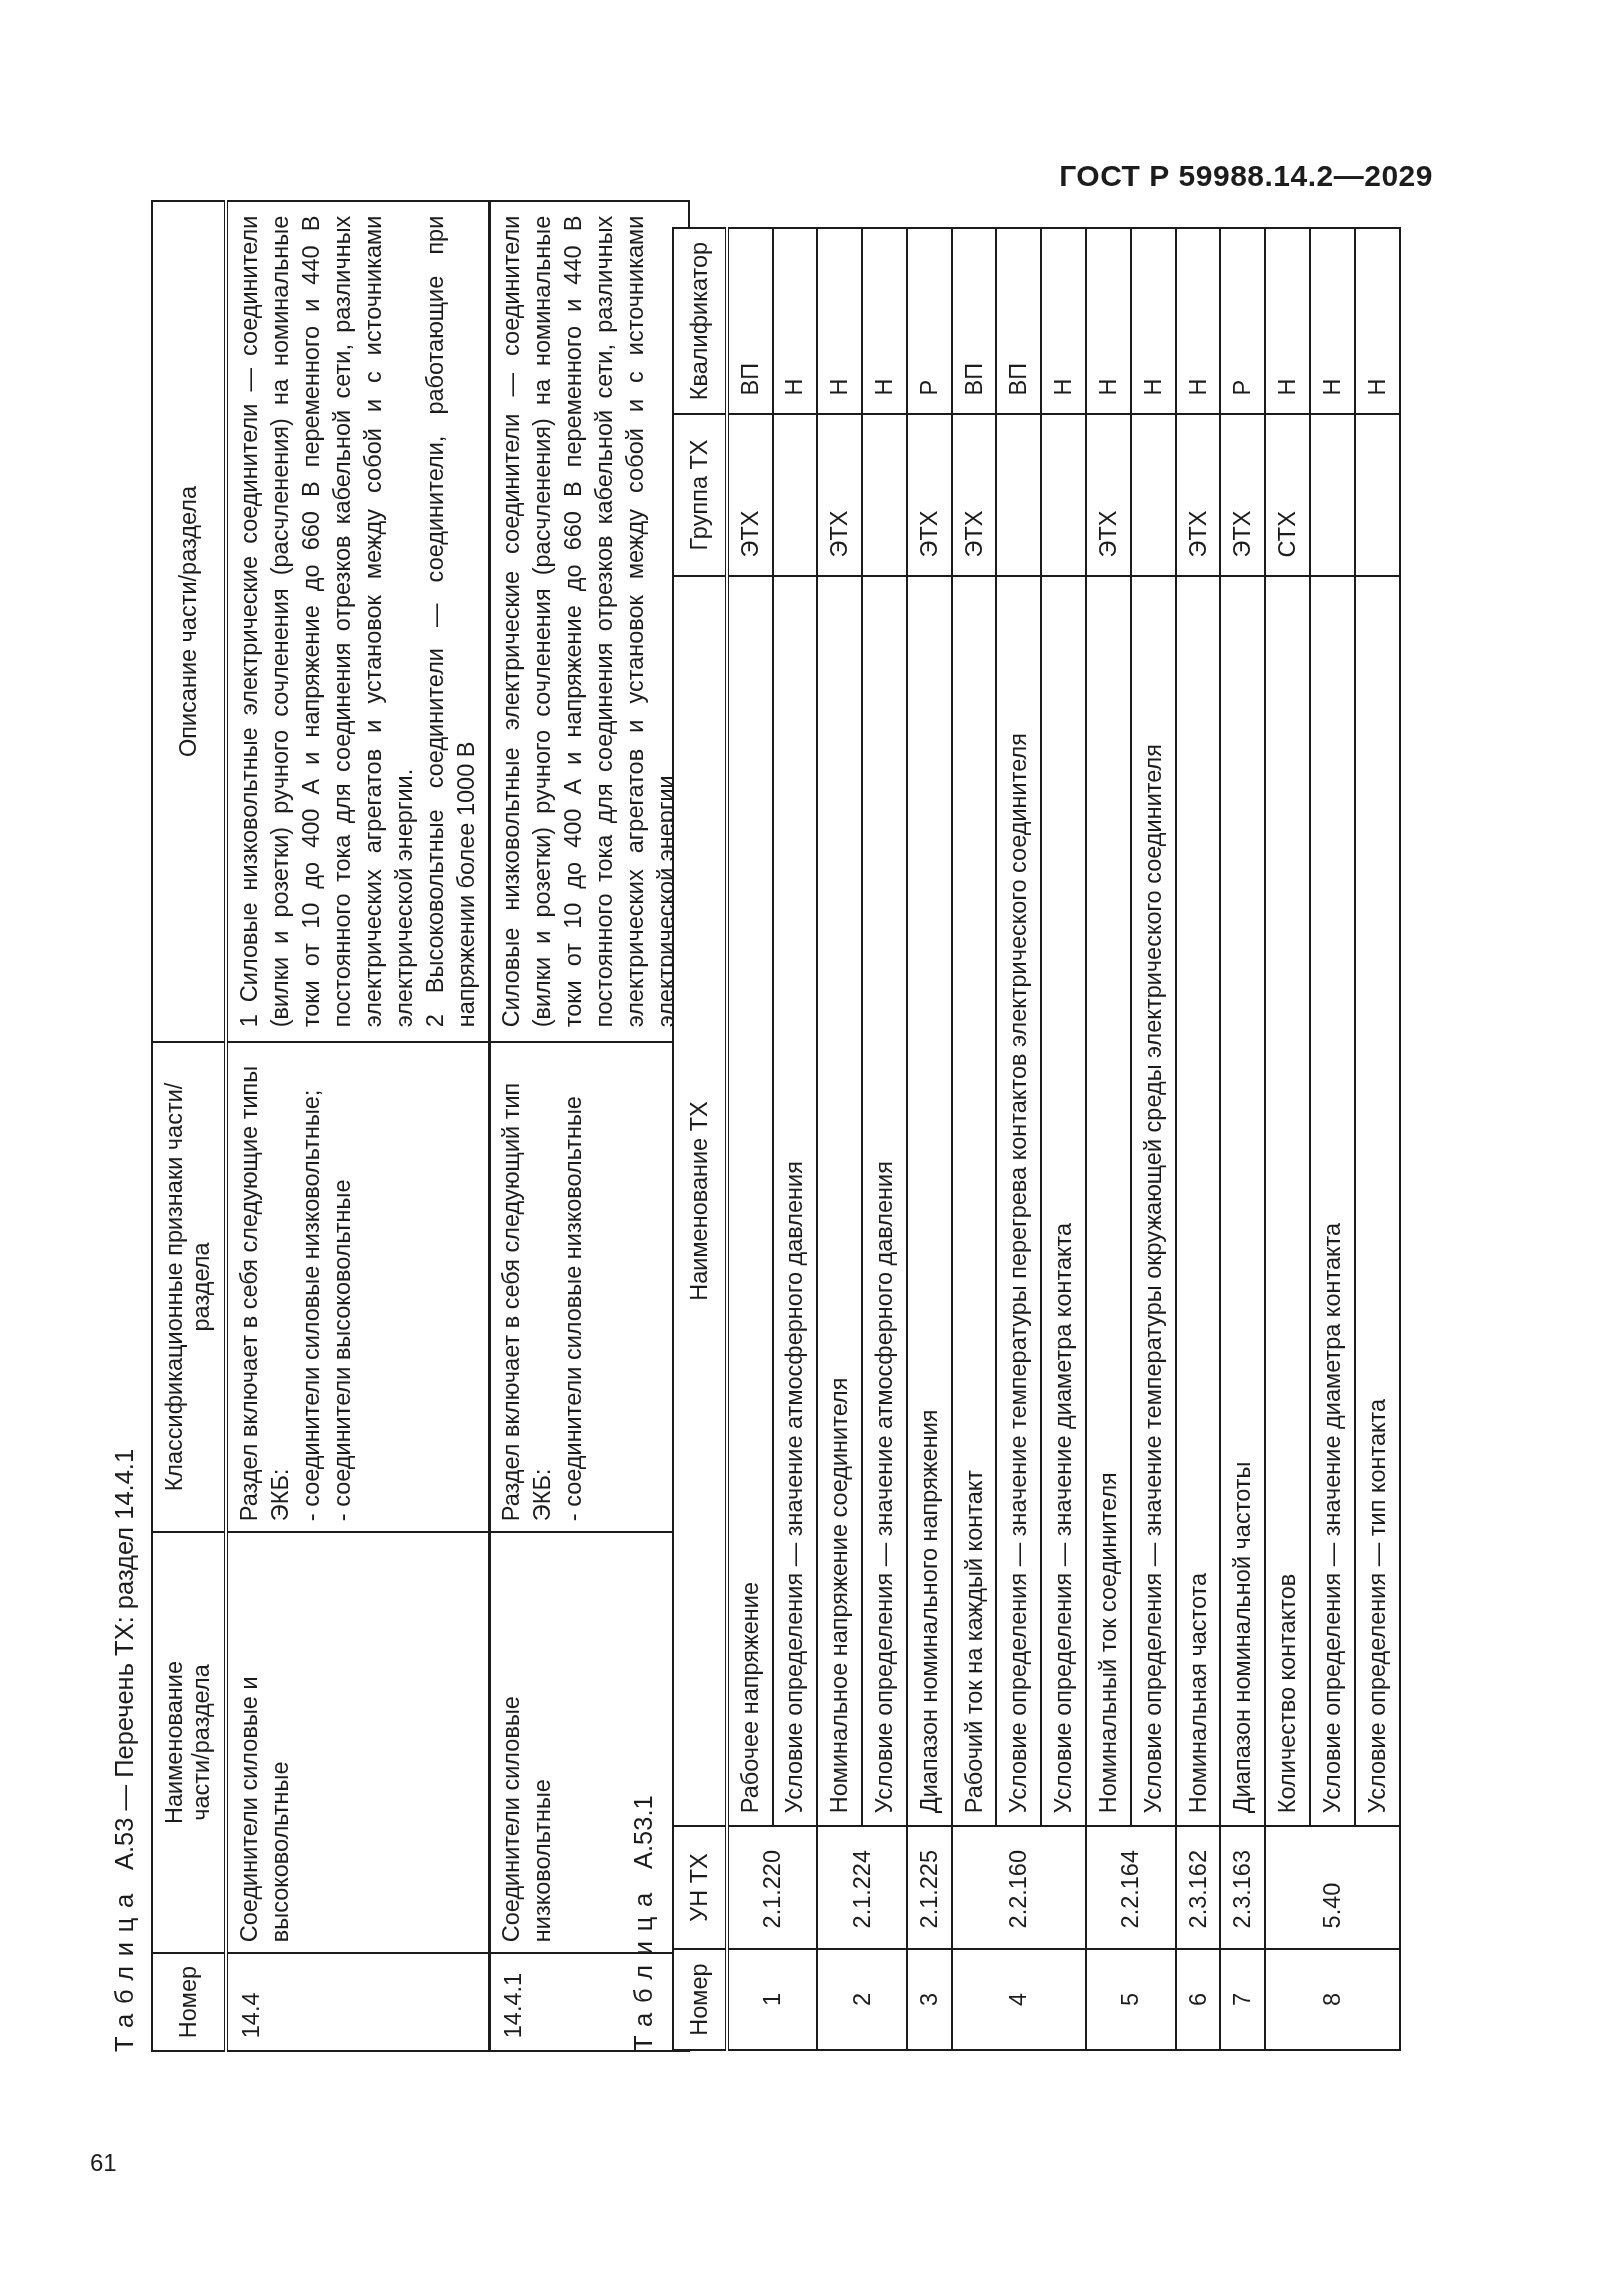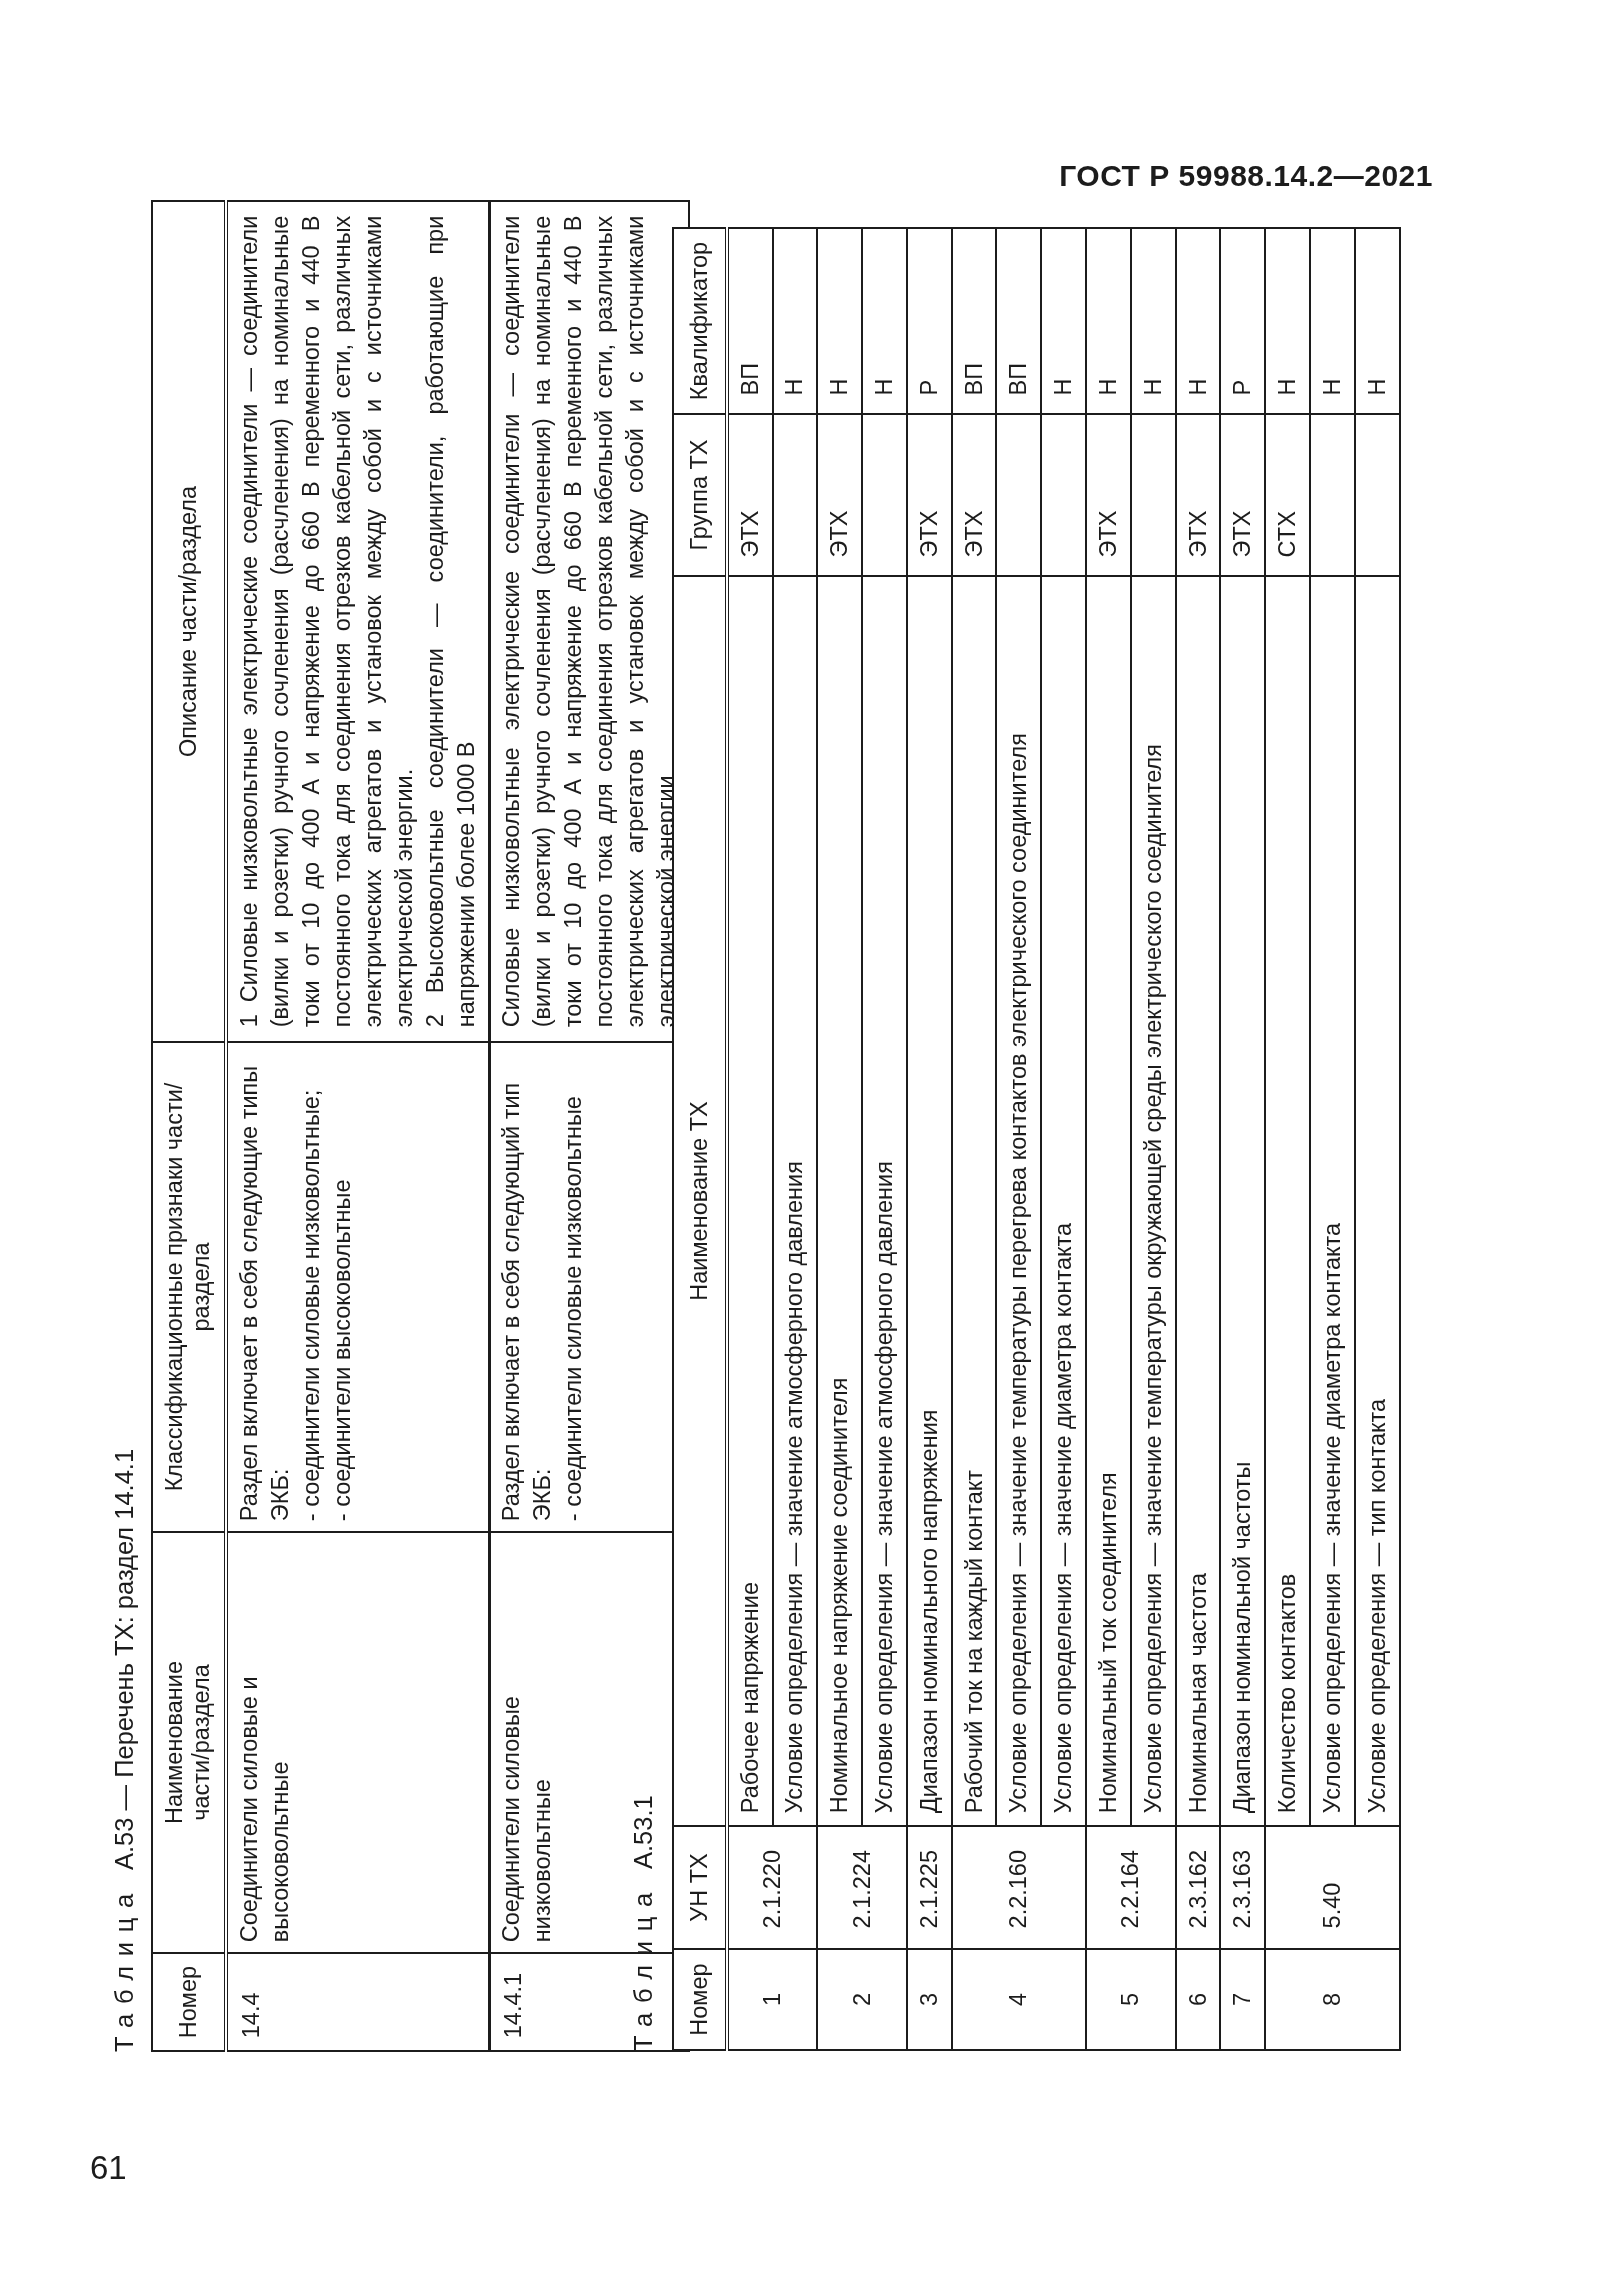--- a/index.html
+++ b/index.html
@@ -9,21 +9,21 @@
     font-family:"Liberation Sans","DejaVu Sans",sans-serif;
     color:#1c1c1c;
     overflow:hidden;
   }
   .doc-header{
     position:absolute;top:159px;left:980px;width:453px;
     text-align:right;font-size:30px;font-weight:bold;letter-spacing:0.5px;
     white-space:nowrap;
   }
   .page-number{
-    position:absolute;left:90px;top:2149px;font-size:33px;
+    position:absolute;left:90px;top:2149px;font-size:24px;
   }
   
   .rot-wrap{position:absolute;}
   .rot{
     position:absolute;left:0;top:0;
     transform-origin:0 0;
     transform:rotate(-90deg) translateX(-100%);
   }
   .tbl-title{
     font-size:25.5px;line-height:33px;white-space:nowrap;
@@ -58,21 +58,21 @@
   #t2 td.c-un{text-align:left;padding-left:19.6px;white-space:nowrap;}
   #t2 td.c-name2{padding-left:11.8px;white-space:nowrap;overflow:hidden;}
   #t2 td.c-grp,#t2 td.c-qual{padding-left:17.6px;white-space:nowrap;}
   #t2 tr.grp-start>td{border-top:2.9px solid #1c1c1c;}
   #t2 tr{height:44px;}
   #t2 tr.hdr{height:54px;}
 </style>
 </head>
 <body>
 
-<div class="doc-header">ГОСТ Р 59988.14.2—2021</div>
+<div class="doc-header">ГОСТ Р 59988.14.2—2029</div>
 
 <div class="rot-wrap" style="left:108px;top:201px;width:508px;height:1851px;">
   <div class="rot" style="width:1851px;height:508px;">
     <div class="tbl-title"><span class="tword">Таблица</span>&nbsp;&nbsp;<span>А.53 — Перечень ТХ: раздел 14.4.1</span></div>
     <table id="t1">
       <colgroup>
           <col style="width:98px">
           <col style="width:421px">
           <col style="width:490px">
           <col style="width:841px">

